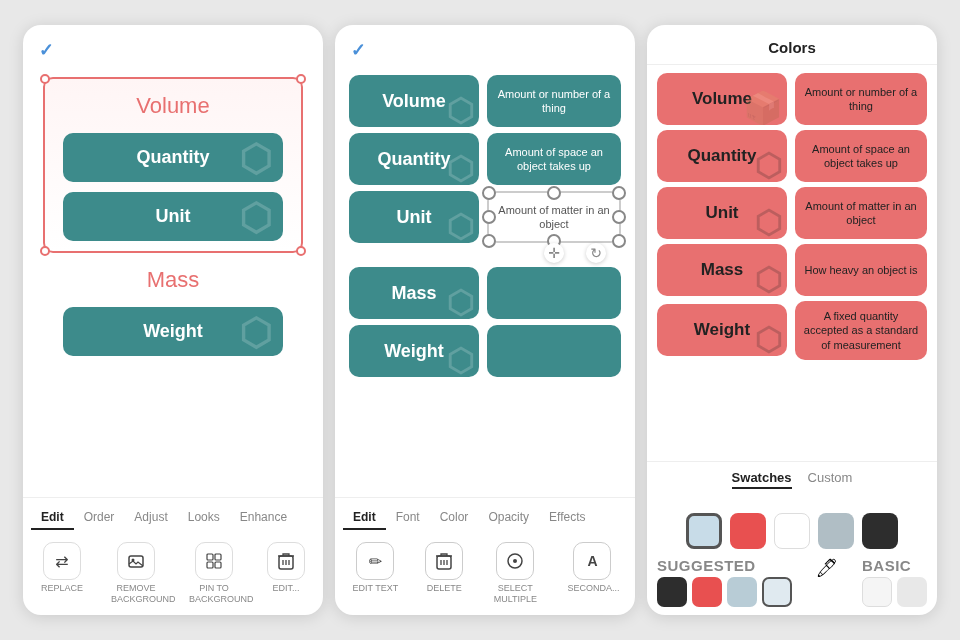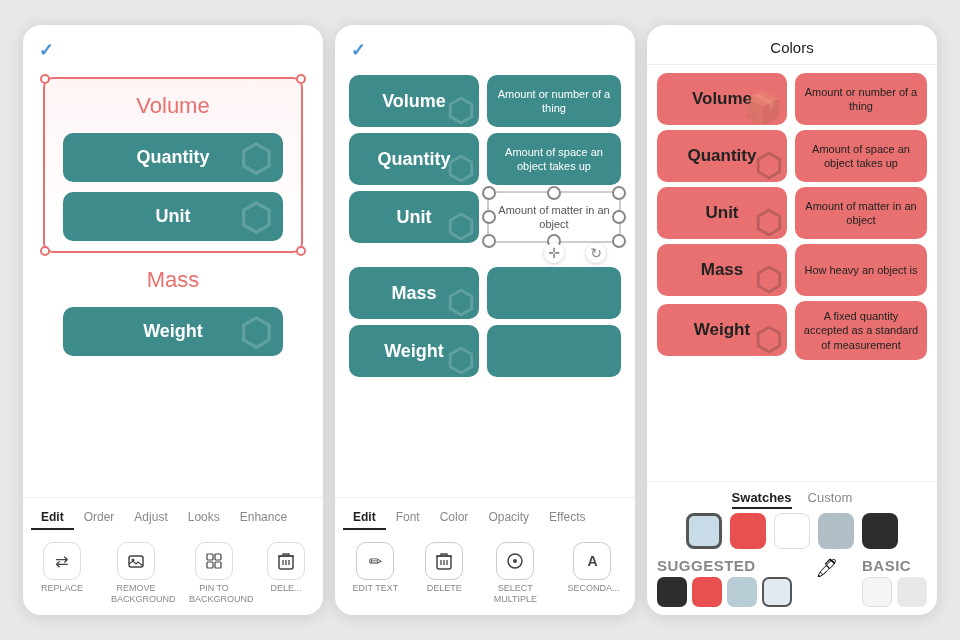--- a/index.html
+++ b/index.html
@@ -300,21 +300,21 @@
 
     .p2-toolbar-icons .icon-circle {
       border-color: #ccc;
     }
 
     
     .p3-header {
       padding: 14px 16px 8px;
       text-align: center;
       font-size: 15px;
-      font-weight: 400;
+      font-weight: 700;
       color: #222;
       border-bottom: 1px solid #eee;
     }
 
     .p3-content {
       flex: 1;
       display: flex;
       flex-direction: column;
       padding: 8px 10px;
       gap: 5px;
@@ -362,21 +362,21 @@
     
     .p3-bottom {
       border-top: 1px solid #eee;
       padding: 8px 10px;
     }
 
     .swatches-tabs {
       display: flex;
       justify-content: center;
       gap: 16px;
-      margin-bottom: 4px;
+      margin-bottom: 24px;
     }
     .swatches-tab {
       font-size: 13px;
       color: #888;
       cursor: pointer;
       padding-bottom: 2px;
     }
     .swatches-tab.active {
       color: #222;
       font-weight: 700;
@@ -518,21 +518,21 @@
         <div class="icon-circle">
           <svg width="16" height="18" viewBox="0 0 16 18">
               <rect x="1" y="4" width="14" height="13" rx="2" fill="none" stroke="#444" stroke-width="1.5"></rect>
               <line x1="5" y1="8" x2="5" y2="13" stroke="#444" stroke-width="1.3"></line>
               <line x1="8" y1="8" x2="8" y2="13" stroke="#444" stroke-width="1.3"></line>
               <line x1="11" y1="8" x2="11" y2="13" stroke="#444" stroke-width="1.3"></line>
               <line x1="0" y1="4" x2="16" y2="4" stroke="#444" stroke-width="1.5"></line>
               <path d="M5 4V2h6v2" fill="none" stroke="#444" stroke-width="1.3"></path>
             </svg>
         </div>
-        <span class="icon-label">DELE...</span>
+        <span class="icon-label">EDIT...</span>
       </div>
     </div>
   </div>
 </div>
 
 <div class="panel panel-2">
   <div class="panel-header">
     <span class="check-icon">✓</span>
   </div>
 

